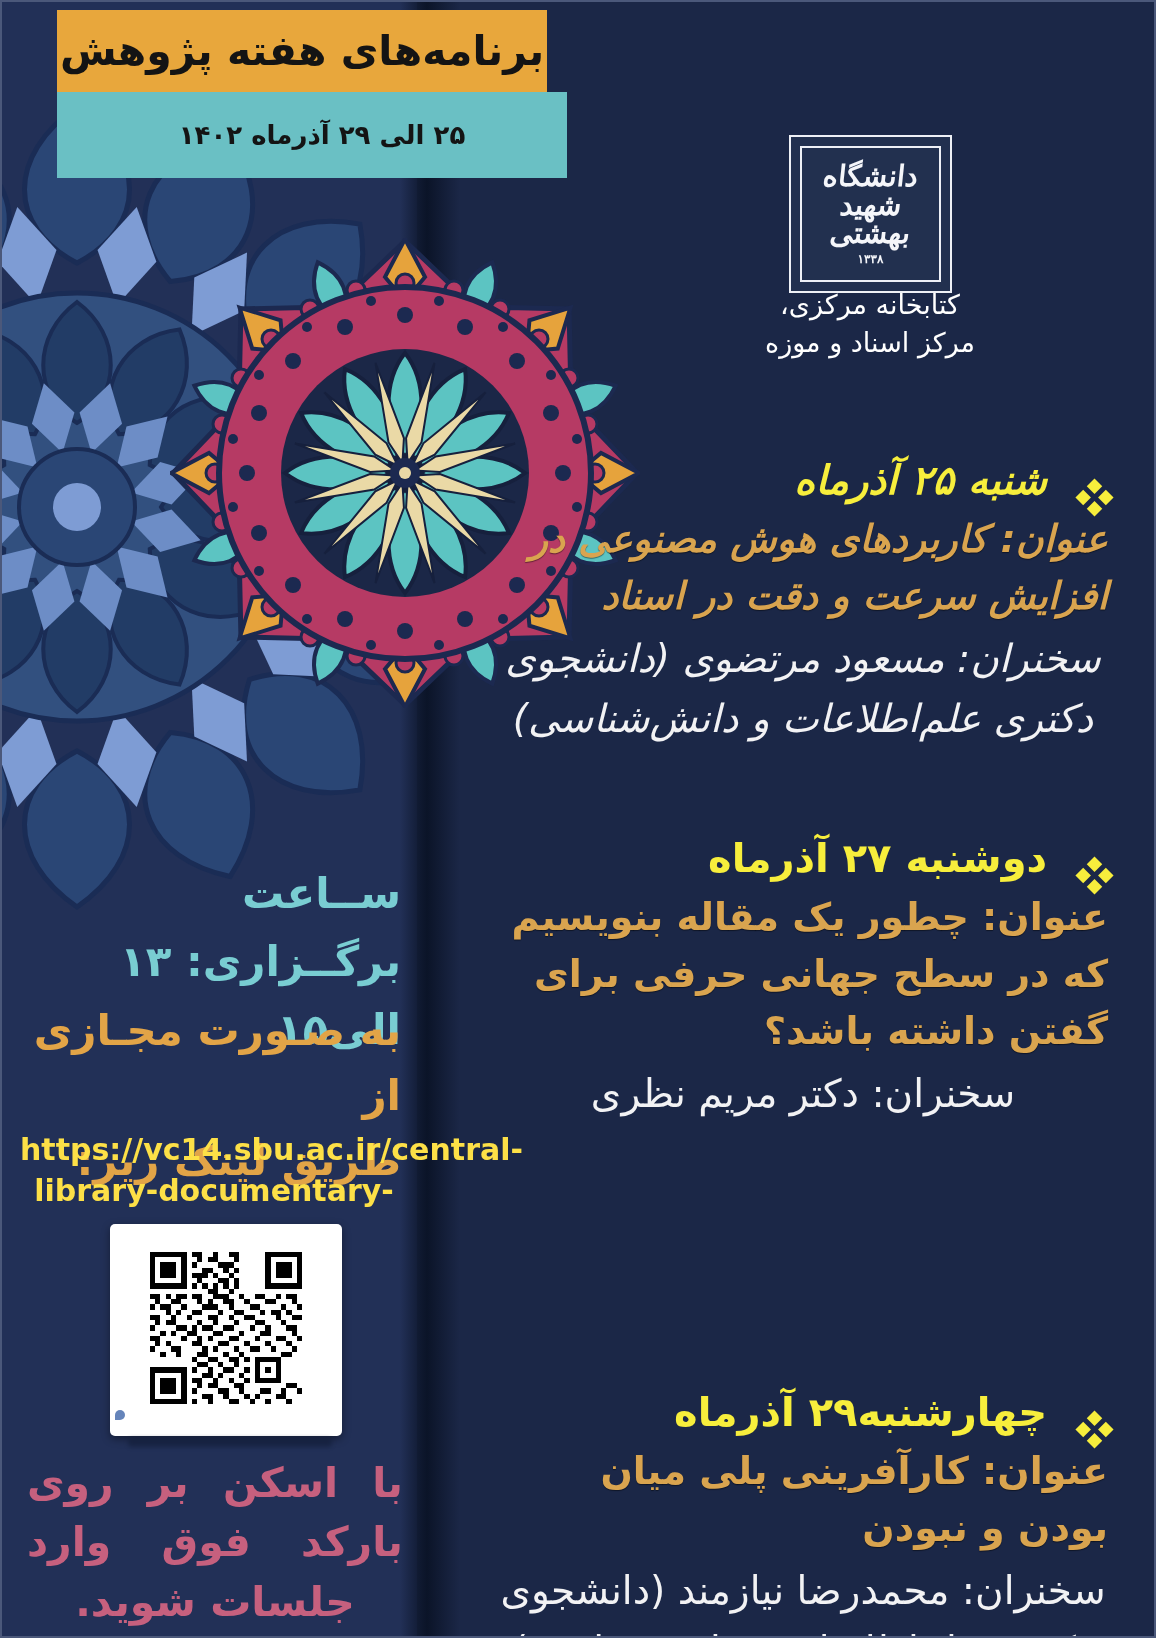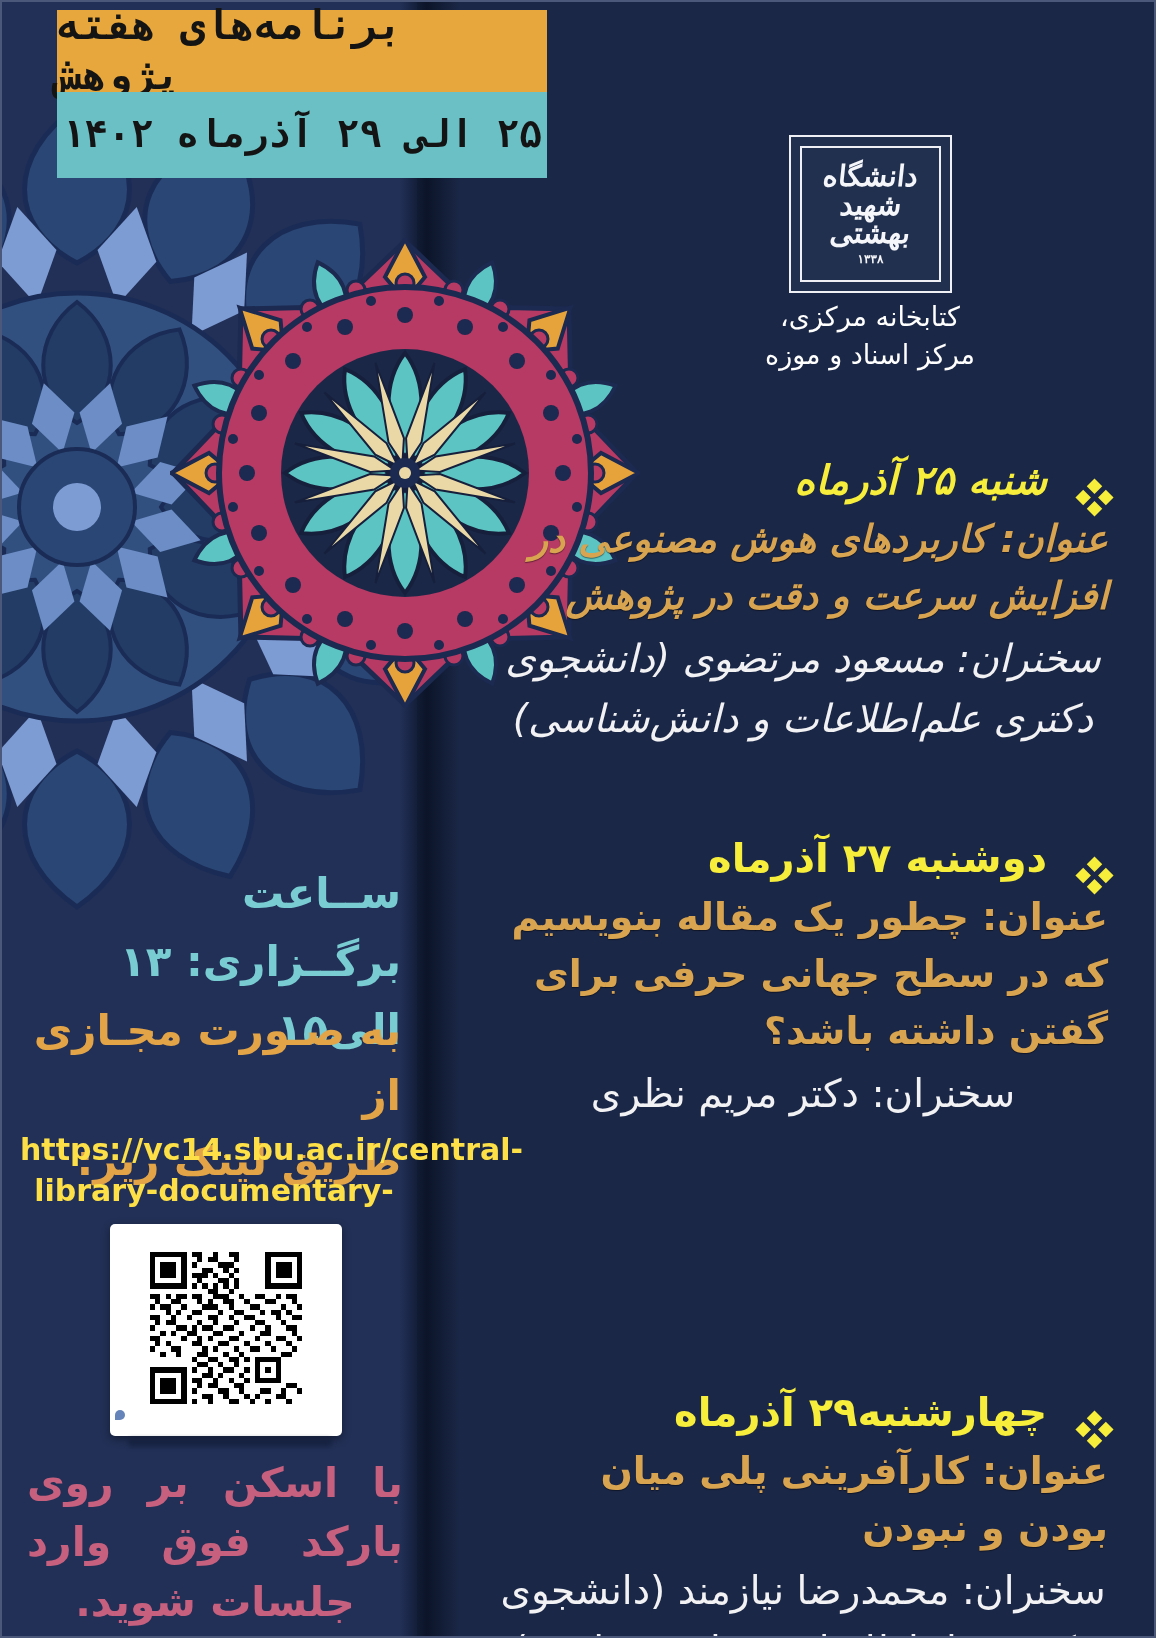--- a/index.html
+++ b/index.html
@@ -7,31 +7,31 @@
   .poster{position:relative;width:1156px;height:1638px;margin:0 auto;background:#1b2747;
           overflow:hidden;border:2px solid #4b587a;box-sizing:border-box;}
   
   .left-panel{position:absolute;left:0;top:0;width:415px;height:1638px;background:#223057;overflow:hidden;}
   .fold{position:absolute;left:398px;top:0;width:60px;height:1638px;z-index:2;
         background:linear-gradient(90deg,rgba(8,14,30,0) 0%, #0b1428 45%, rgba(27,39,71,0) 100%);}
   .blue-mandala{position:absolute;left:-345px;top:85px;z-index:1;}
   .color-mandala{position:absolute;left:168px;top:236px;z-index:3;}
   
   .band{position:absolute;left:55px;width:490px;z-index:6;display:flex;align-items:center;justify-content:center;
-        color:#141414;font-weight:bold;text-align:left;font-family:Liberation Mono, monospace;}
+        color:#141414;font-weight:bold;text-align:right;}
   .band-orange{top:8px;height:82px;background:#e8a73c;font-size:41px;}
-  .band-teal{top:90px;height:86px;background:#6ac0c4;font-size:38px;letter-spacing:1px;}
+  .band-teal{top:90px;height:86px;background:#6ac0c4;font-size:26px;letter-spacing:1px;padding-left:20px;}
   
   .logo-box{position:absolute;left:787px;top:133px;width:163px;height:158px;z-index:6;
             border:2px solid #eef0f6;box-sizing:border-box;background:#22304f;display:flex;align-items:center;justify-content:center;}
   .logo-inner{width:141px;height:136px;border:2px solid #eef0f6;box-sizing:border-box;display:flex;flex-direction:column;
               align-items:center;justify-content:center;color:#f5f6fa;font-family:"DejaVu Serif",serif;font-weight:bold;}
   .logo-inner .l{font-size:29px;line-height:0.98;transform:skewX(-6deg);}
   .logo-inner .y{font-size:12px;margin-top:4px;letter-spacing:2px;}
-  .org-caption{position:absolute;left:742px;top:296px;width:252px;z-index:6;color:#ffffff;
+  .org-caption{position:absolute;left:742px;top:284px;width:252px;z-index:6;color:#ffffff;
                font-size:27px;line-height:1.42;text-align:center;font-weight:500;}
   
   .event{position:absolute;right:46px;width:610px;z-index:6;text-align:right;}
   .event .day{color:#f7ee3c;font-size:40px;font-weight:bold;line-height:1.4;white-space:nowrap;}
   .bullet{display:inline-grid;grid-template-columns:11px 11px;grid-template-rows:11px 11px;gap:5px;
           transform:rotate(45deg);margin-inline-end:20px;vertical-align:-1px;}
   .bullet i{display:block;background:#f7ee3c;}
   .event .title{color:#d9a44f;font-size:38px;font-weight:bold;line-height:1.5;
                 text-shadow:0 1px 1px rgba(0,0,0,.45);}
   .event .speaker{color:#f2f2f4;font-size:39px;font-weight:500;line-height:1.55;text-align:center;margin-top:4px;}
@@ -294,21 +294,21 @@
   <div class="event e1">
     <div class="day">
       <span class="bullet">
           <i></i>
           <i></i>
           <i></i>
           <i></i>
         </span>
       <span>شنبه ۲۵ آذرماه</span>
     </div>
-    <div class="title">عنوان: کاربردهای هوش مصنوعی در افزایش سرعت و دقت در پژوهش</div>
+    <div class="title">عنوان: کاربردهای هوش مصنوعی در افزایش سرعت و دقت در اسناد</div>
     <div class="speaker">سخنران: مسعود مرتضوی (دانشجوی دکتری علم‌اطلاعات و دانش‌شناسی)</div>
   </div>
 
   <div class="event e2">
     <div class="day">
       <span class="bullet">
           <i></i>
           <i></i>
           <i></i>
           <i></i>

